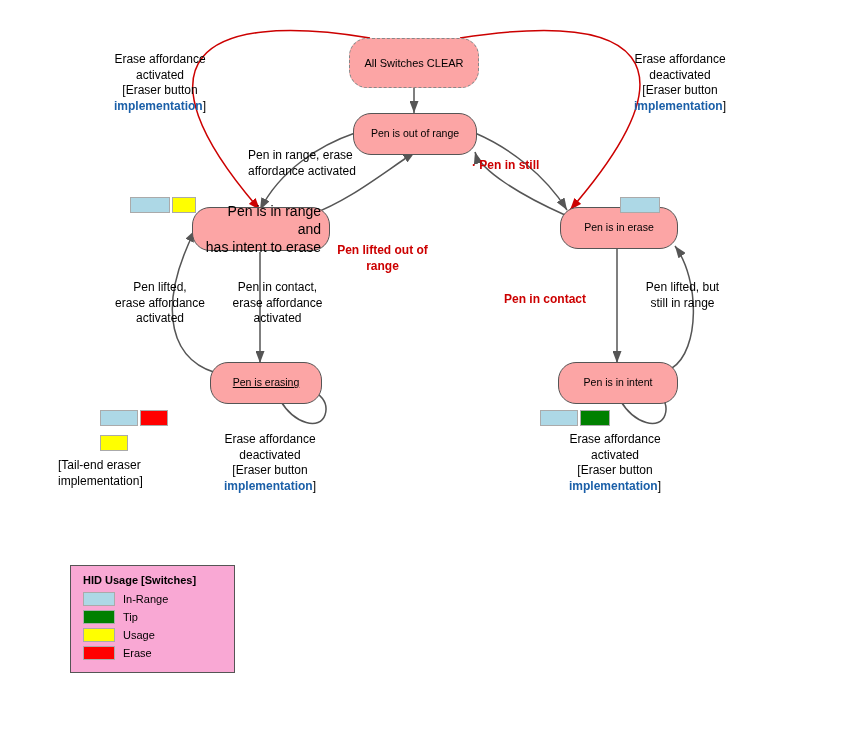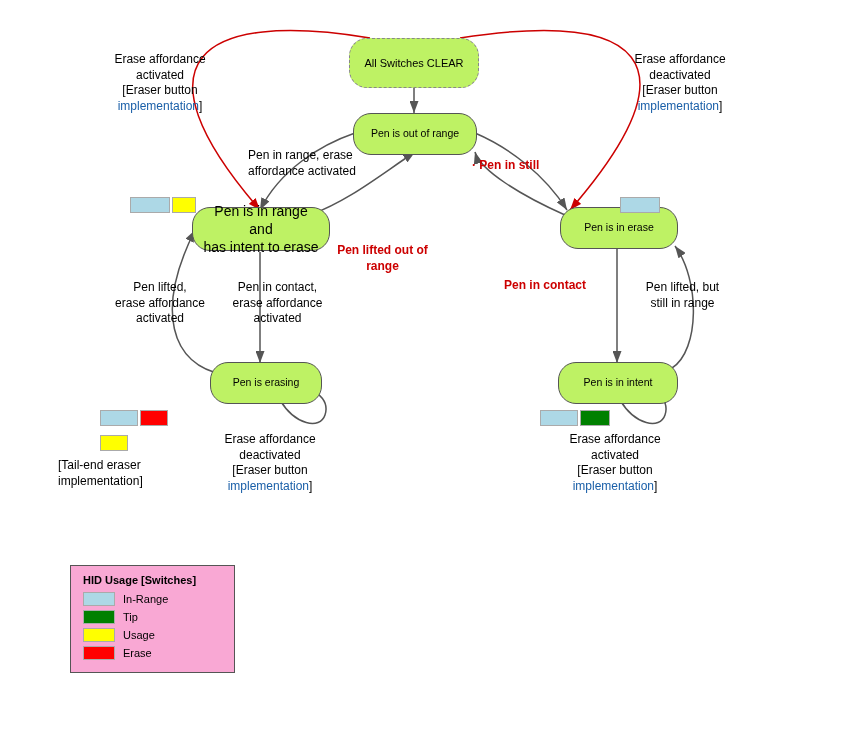--- a/index.html
+++ b/index.html
@@ -14,41 +14,41 @@
     }
     #diagram {
       position: relative;
       width: 864px;
       height: 755px;
     }
     .state-node {
       position: absolute;
       border: 1.5px solid #555;
       border-radius: 18px;
-      background: #bef264;
-      text-align: center;
+      background: #fca5a5;
+      text-align: right;
       display: flex;
       align-items: center;
       justify-content: center;
       font-size: 10.5px;
       padding: 20px 8px;
       line-height: 1.3;
     }
     .state-node.dashed {
       border-style: dashed;
       border-color: #888;
     }
     .label-text {
       position: absolute;
       font-size: 12px;
       color: #000;
       text-align: center;
       line-height: 1.3;
     }
-    .label-text .blue { color: #1a5fa8; font-weight: normal; }
+    .label-text .blue { color: #1a5fa8; font-weight: bold; }
     .label-text .red-text { color: #c00; font-weight: bold; }
     .legend-box {
       position: absolute;
       border: 1.5px solid #555;
       background: #f9a8d4;
       padding: 8px 12px;
     }
     .legend-row {
       display: flex;
       align-items: center;
@@ -123,21 +123,21 @@
   </div>
 
   <div class="state-node" style="left:192px; top:207px; width:138px; height:44px; font-size:14px;">
     <span>Pen is in range and<br>has intent to erase</span>
   </div>
 
   <div class="state-node" style="left:560px; top:207px; width:118px; height:36px;">
     <span>Pen is in erase</span>
   </div>
 
-  <div class="state-node" style="left:210px; top:362px; width:112px; height:36px;">
+  <div class="state-node" style="left:210px; top:362px; width:112px; height:36px;text-decoration:underline;">
     <span>Pen is erasing</span>
   </div>
 
   <div class="state-node" style="left:558px; top:362px; width:120px; height:36px;">
     <span>Pen is in intent</span>
   </div>
 
   <div class="label-text" style="left:100px; top:52px; width:120px; text-align:center;">
     Erase affordance<br>activated<br>[Eraser button<br><span class="blue">implementation</span>]
   </div>
@@ -159,21 +159,21 @@
   </div>
 
   <div class="label-text" style="left:110px; top:280px; width:100px; text-align:center;">
     Pen lifted,<br>erase affordance<br>activated
   </div>
 
   <div class="label-text" style="left:225px; top:280px; width:105px; text-align:center;">
     Pen in contact,<br>erase affordance<br>activated
   </div>
 
-  <div class="label-text" style="left:500px; top:278px; width:90px; color:#c00; font-weight:bold;">
+  <div class="label-text" style="left:500px; top:292px; width:90px; color:#c00; font-weight:bold;">
     Pen in contact
   </div>
 
   <div class="label-text" style="left:635px; top:280px; width:95px; text-align:center;">
     Pen lifted, but<br>still in range
   </div>
 
   <div class="label-text" style="left:210px; top:432px; width:120px; text-align:center;">
     Erase affordance<br>deactivated<br>[Eraser button<br><span class="blue">implementation</span>]
   </div>

